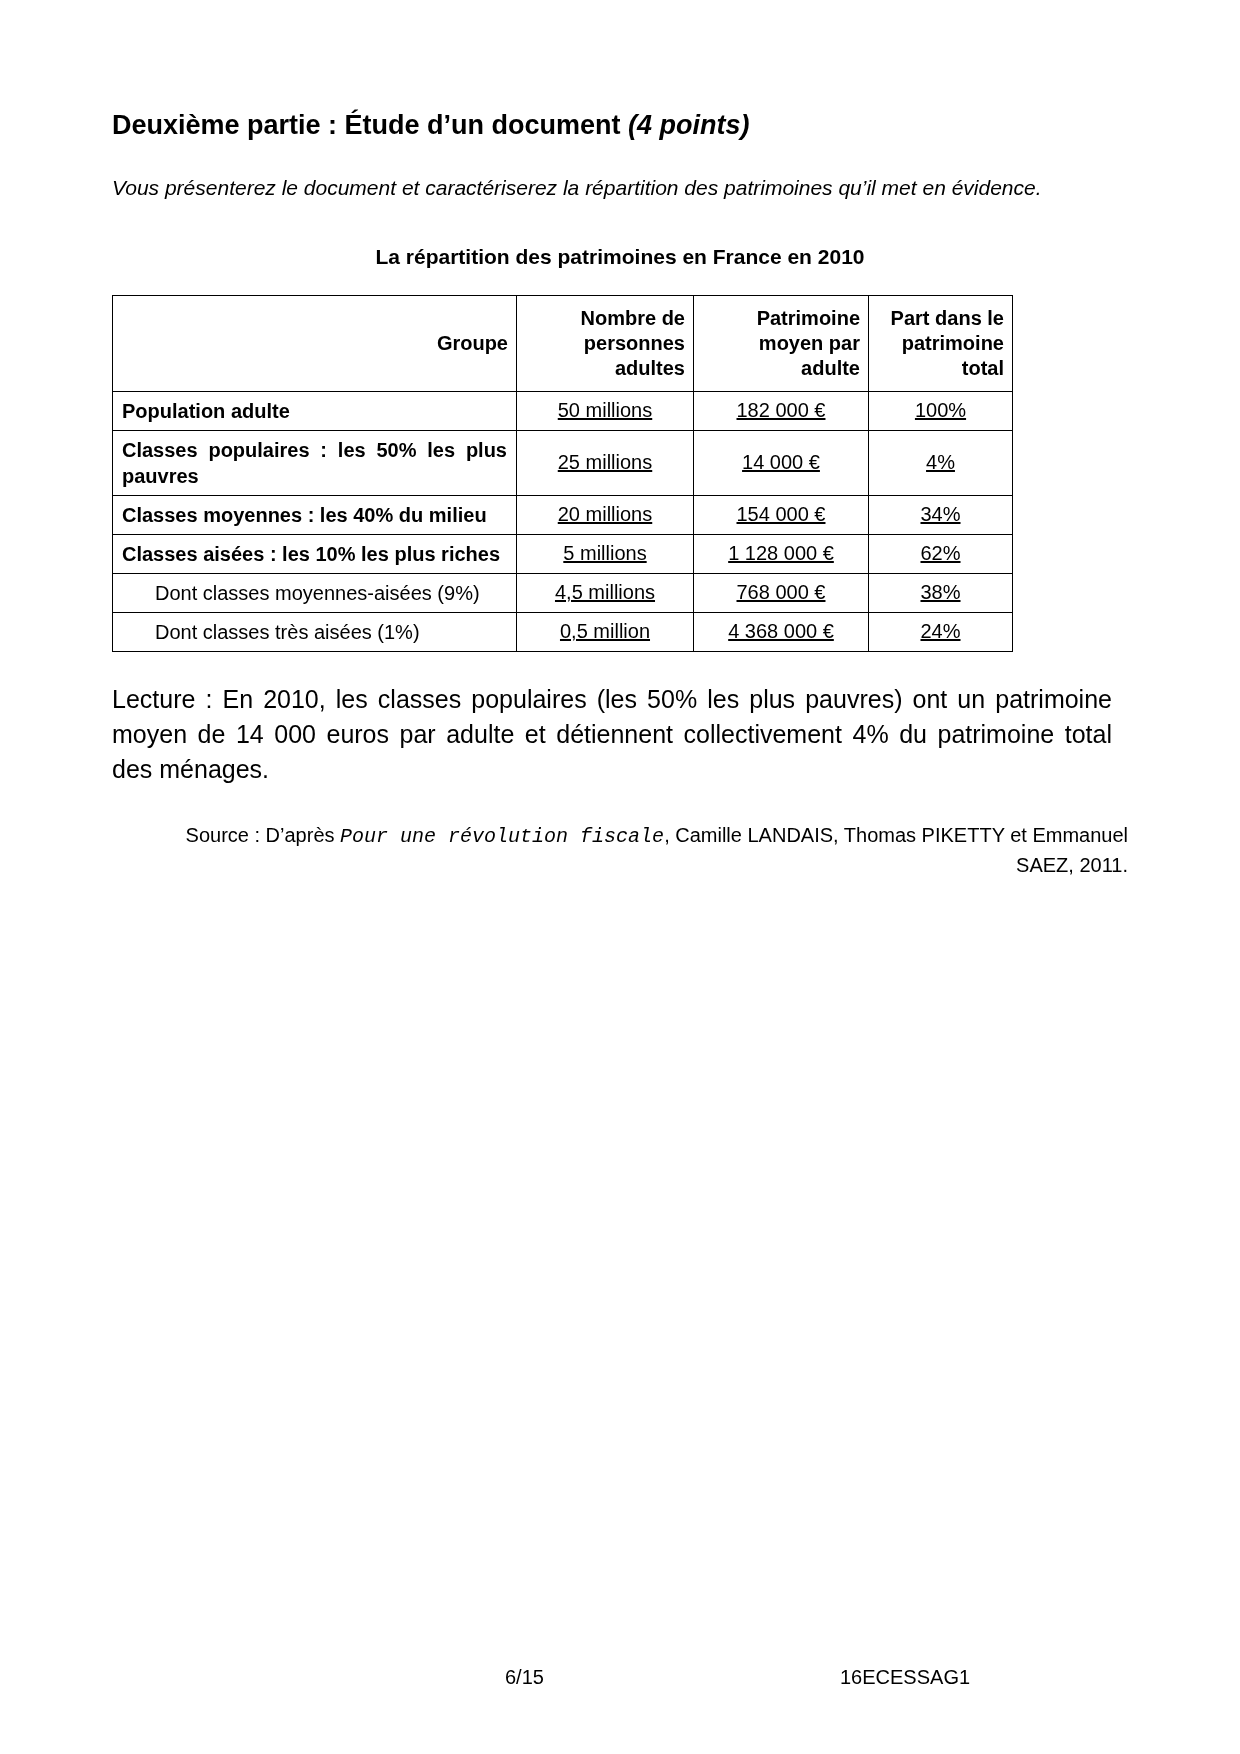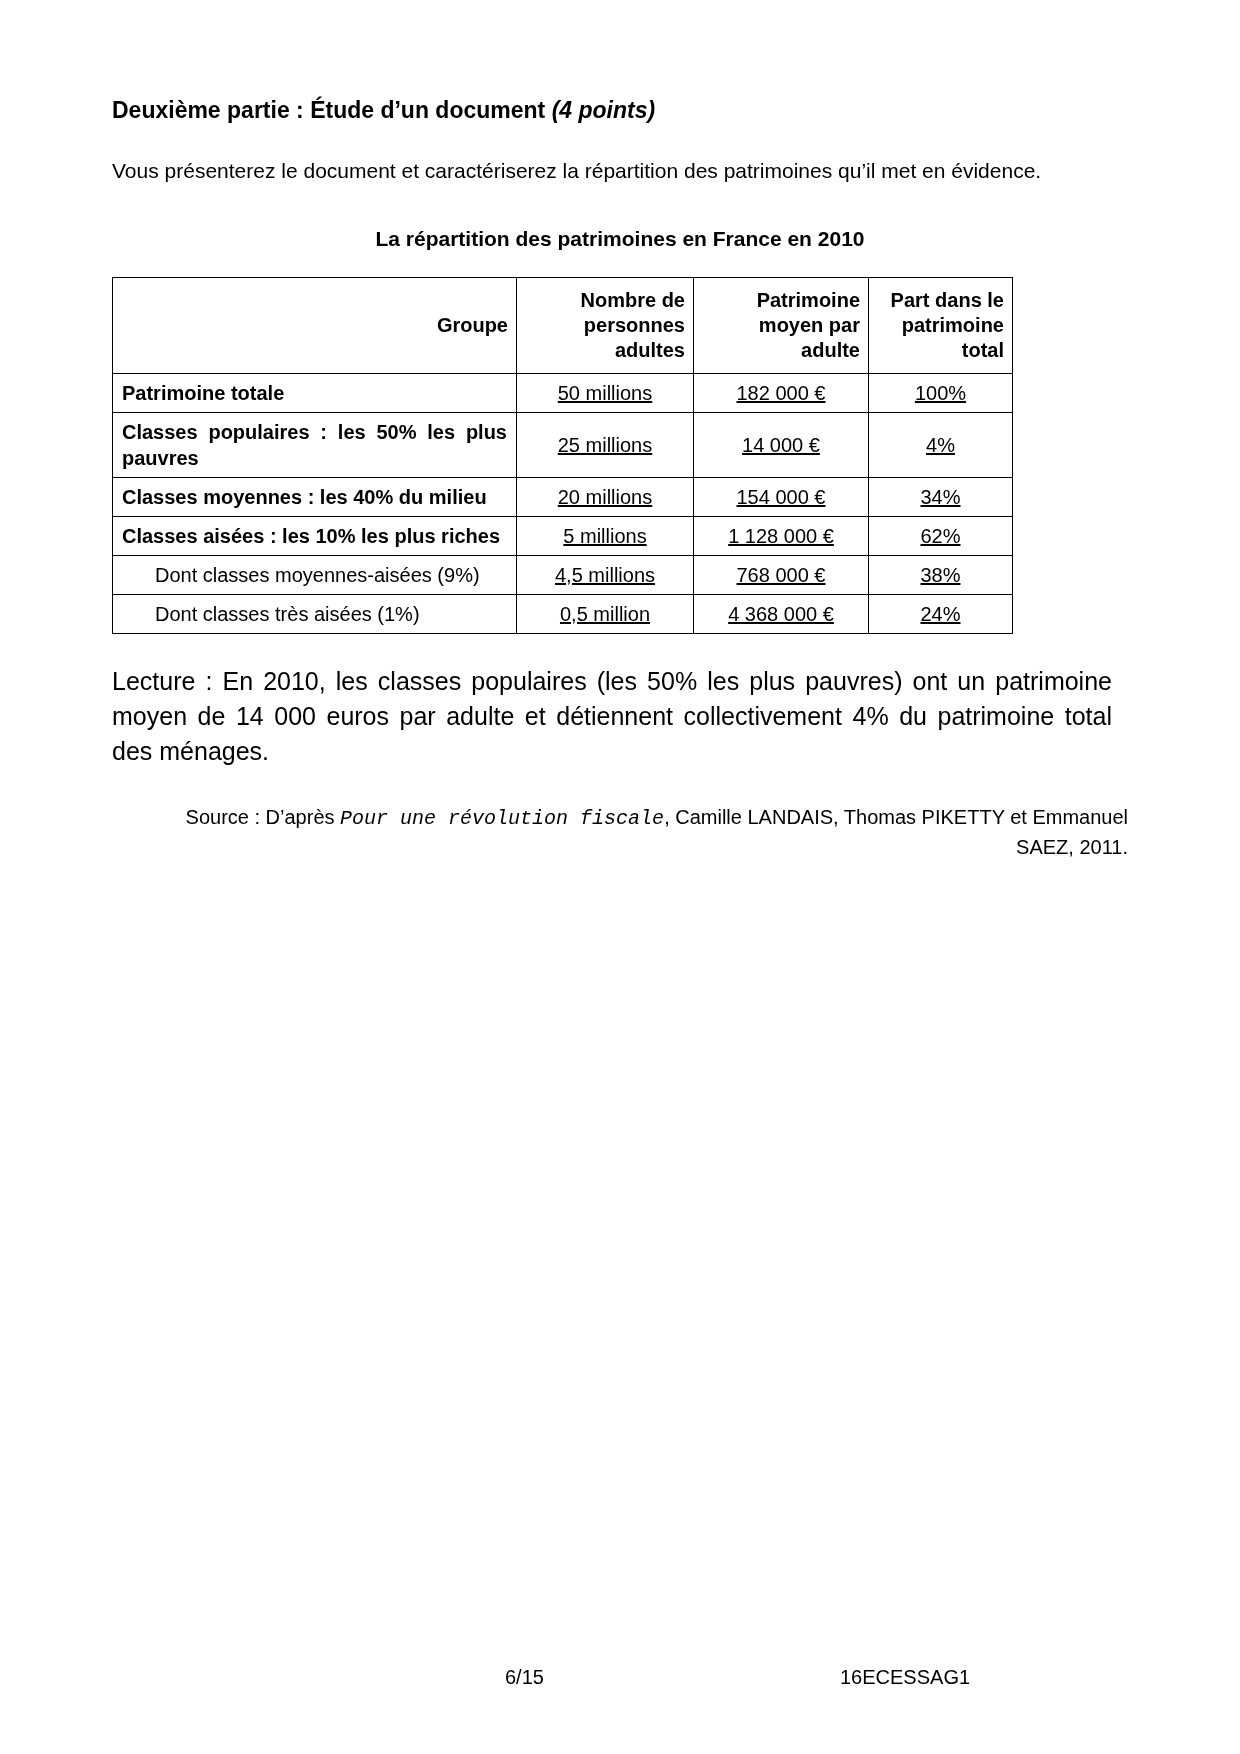--- a/index.html
+++ b/index.html
@@ -16,34 +16,35 @@
     overflow: hidden;
   }
   .page {
     position: relative;
     width: 1240px;
     height: 1754px;
     box-sizing: border-box;
     padding: 95px 112px 0 112px;
   }
   .heading {
-    font-size: 23px;
+    font-size: 27px;
     font-weight: bold;
-    margin: 0 0 30px 0;
+    margin: 12px 0 30px 0;
     line-height: 1.35;
   }
   .heading .points {
     font-style: italic;
     font-weight: bold;
   }
   .instruction {
     font-size: 21px;
     line-height: 1.4;
     margin: 0 0 42px 0;
     text-align: justify;
+    font-style: italic;
   }
   .doc-title {
     font-size: 21px;
     font-weight: bold;
     text-align: center;
     margin: 8px 0 26px 0;
   }
   table.data {
     border-collapse: collapse;
     width: 900px;
@@ -136,21 +137,21 @@
     <thead>
       <tr>
         <th>Groupe</th>
         <th>Nombre de personnes adultes</th>
         <th>Patrimoine moyen par adulte</th>
         <th>Part dans le patrimoine total</th>
       </tr>
     </thead>
     <tbody>
       <tr>
-        <td class="group-cell">Patrimoine totale</td>
+        <td class="group-cell">Population adulte</td>
         <td class="num">50 millions</td>
         <td class="num">182 000 €</td>
         <td class="num">100%</td>
       </tr>
       <tr>
         <td class="group-cell">Classes populaires : les 50% les plus pauvres</td>
         <td class="num">25 millions</td>
         <td class="num">14 000 €</td>
         <td class="num">4%</td>
       </tr>

